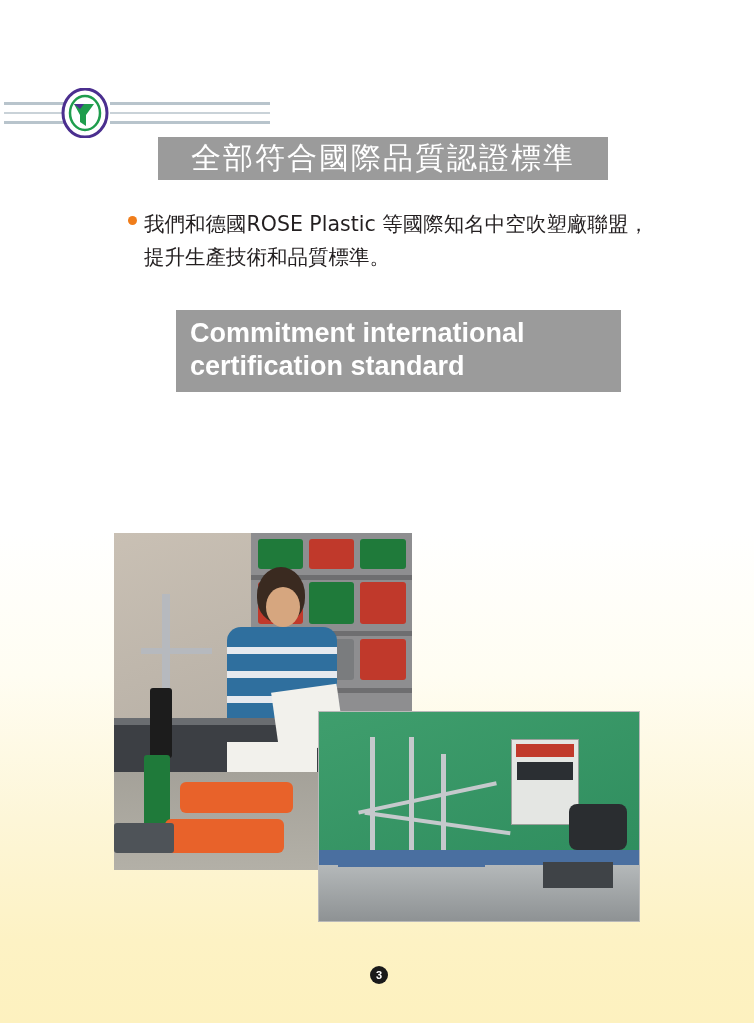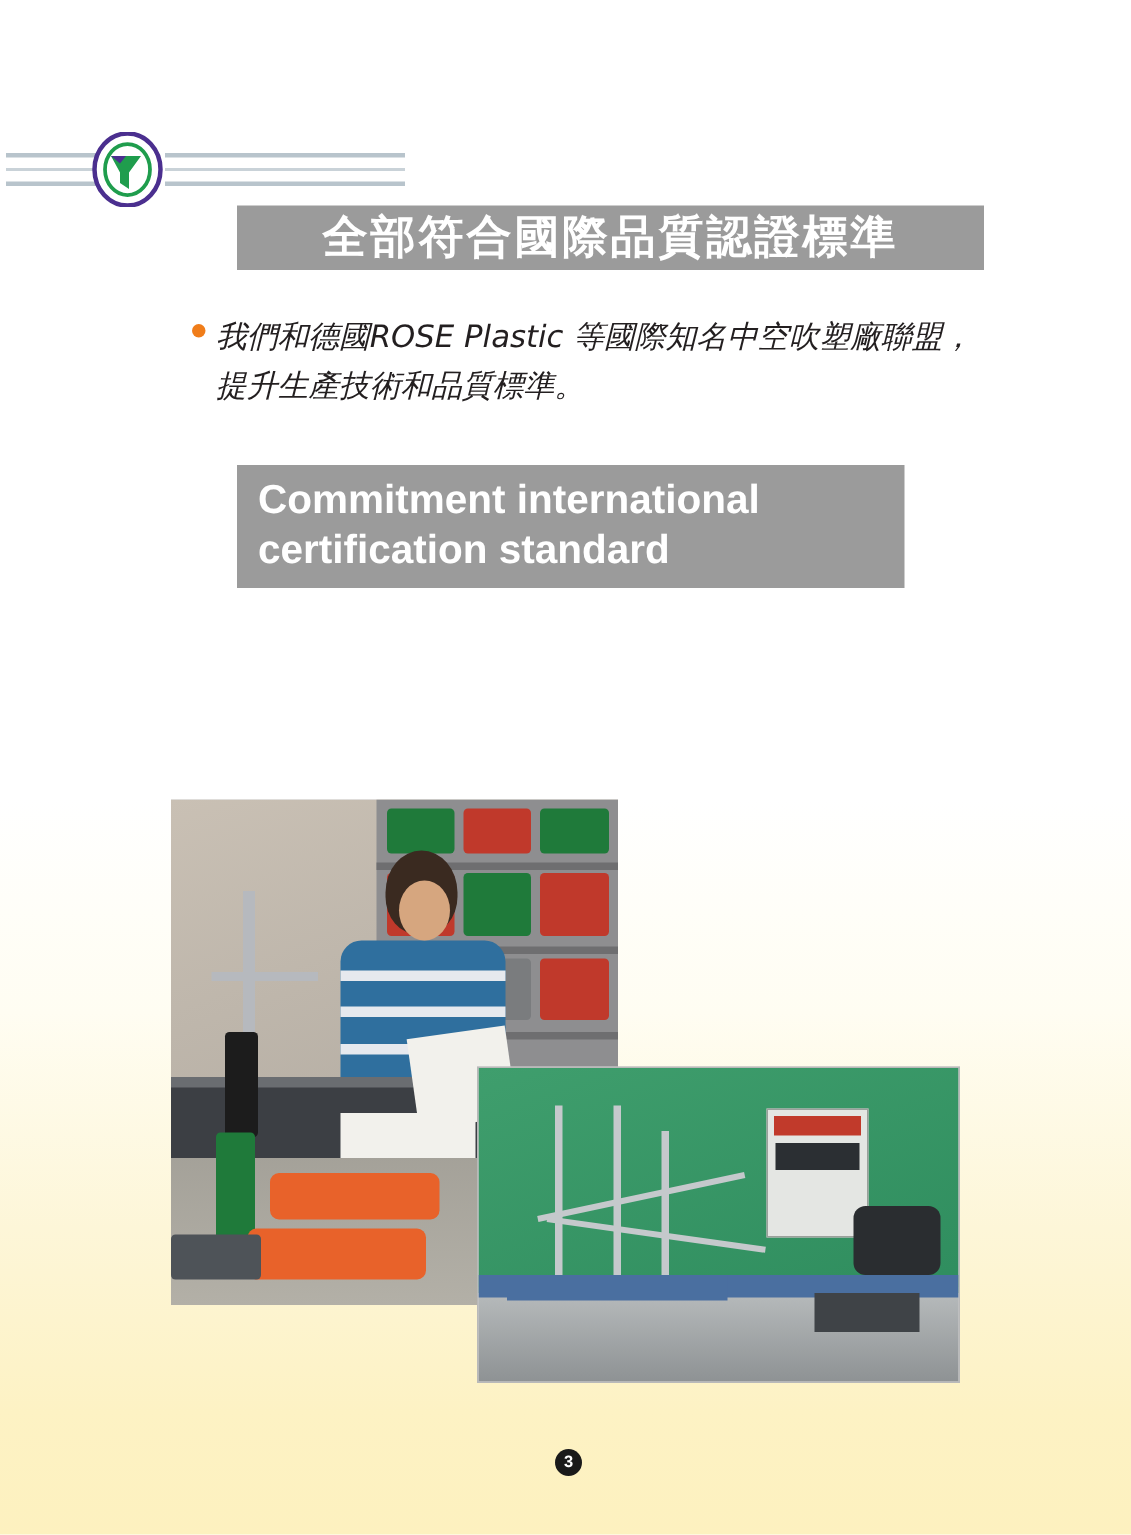--- a/index.html
+++ b/index.html
@@ -51,35 +51,35 @@
     width: 48px;
     height: 50px;
   }
   .logo svg { display: block; }
 
   
   .banner-cn {
     position: absolute;
     left: 158px;
     top: 137px;
-    width: 498px;
+    width: 450px;
     height: 43px;
     background: #9b9b9b;
     color: #ffffff;
     font-size: 30px;
-    font-weight: bold;
+    font-weight: normal;
     letter-spacing: 2px;
     display: flex;
     align-items: center;
     justify-content: center;
     font-family: "DejaVu Sans", sans-serif;
   }
   .banner-en {
     position: absolute;
-    left: 158px;
+    left: 176px;
     top: 310px;
     width: 445px;
     padding: 7px 0 9px 14px;
     background: #9b9b9b;
     color: #ffffff;
     font-size: 27px;
     font-weight: bold;
     line-height: 1.22;
     letter-spacing: 0px;
     box-sizing: border-box;
@@ -96,21 +96,20 @@
     top: 8px;
     width: 9px;
     height: 9px;
     border-radius: 50%;
     background: #f07d1a;
   }
   .para .txt {
     display: block;
     margin-left: 16px;
     color: #231f20;
-    font-style: italic;
   }
   .para-cn {
     left: 128px;
     top: 208px;
     width: 530px;
     font-size: 20.5px;
     line-height: 1.62;
     font-family: "DejaVu Sans", sans-serif;
   }
   .para-en {

